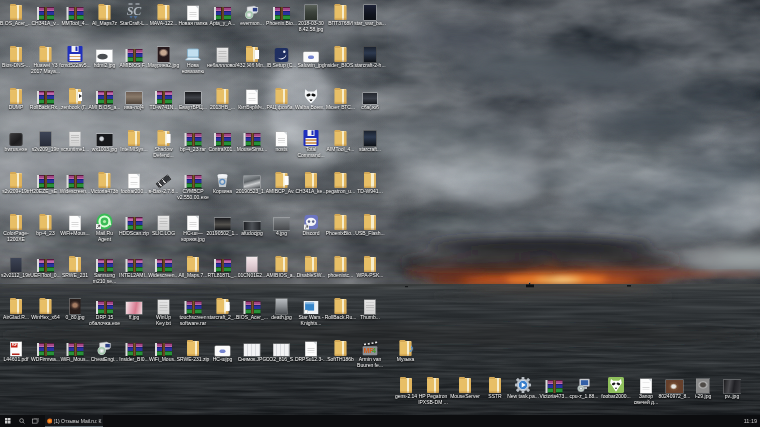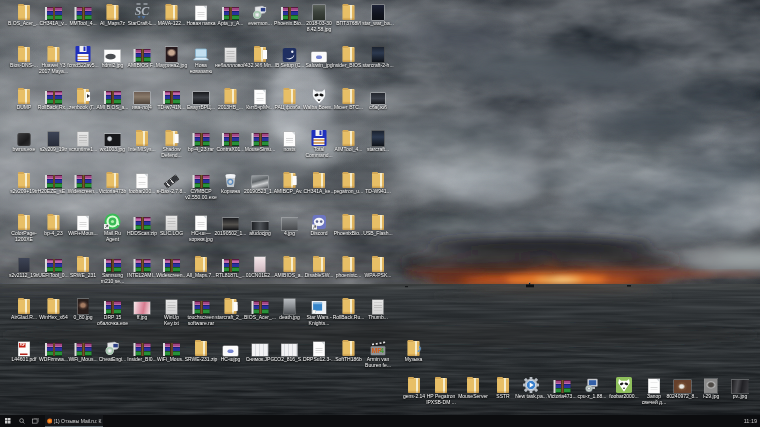--- a/index.html
+++ b/index.html
@@ -61,21 +61,21 @@
 .imggrey{width:32px;height:24px;background:linear-gradient(180deg,#7e8286 0%,#5e6164 60%,#46484c 100%)}
 .imgpink{width:22px;height:30px;background:linear-gradient(180deg,#f4e8ea 0%,#e3cdd4 55%,#cdb4bc 100%)}
 .imgport{width:22px;height:30px;background:radial-gradient(ellipse 50% 32% at 50% 42%, #a87a5e 0 35%, #4a342c 70%, #2a1e1a 100%)}
 .imgpink2{width:32px;height:24px;background:linear-gradient(100deg,#f6e8ea 0%,#e89aae 40%,#e0788e 60%,#f2dce2 100%)}
 .imgport2{width:22px;height:30px;background:linear-gradient(180deg,#b8bcc0 0%,#8a8e92 50%,#4e5256 100%)}
 .imggrid{width:32px;height:24px;background:repeating-linear-gradient(90deg,#f2f2f4 0 6px,#d8dade 6px 8px)}
 .imgbrn{width:34px;height:26px;background:radial-gradient(ellipse 35% 40% at 45% 50%, #e8e8e4 0 30%, #7a4e30 60%, #693f28 100%)}
 .imggrey3{width:26px;height:28px;background:radial-gradient(ellipse 40% 30% at 50% 42%, #4e4a46 0 45%, #b0b0b0 75%, #8a8a8a 100%)}
 .imgdrk3{width:34px;height:26px;background:linear-gradient(100deg,#17171a 0%,#4a4a4e 35%,#202024 60%,#3e3e42 100%)}
 
-#il{position:absolute;left:8px;top:0;width:642px;height:415px;filter:saturate(0.9)}
+#il{position:absolute;left:0;top:0;width:642px;height:415px;filter:saturate(0.9)}
 #ilin{position:absolute;left:0;top:0;width:1520px;height:830px;transform:scale(0.5);transform-origin:0 0}
 #tb{position:absolute;left:0;top:415px;width:760px;height:12px;background:#0c0d0f;z-index:10}
 #winlogo{position:absolute;left:5px;top:3px}
 #search{position:absolute;left:19px;top:3px}
 #tview{position:absolute;left:31.5px;top:3px}
 #ffbtn{position:absolute;left:45px;top:0;height:11px;width:55px;background:#15171a;border-bottom:1px solid #5e686e;display:flex;align-items:center;padding:0 1.5px;gap:1.5px}
 #ffbtn span{font-size:5px;color:#d8d8d8;white-space:nowrap;overflow:hidden}
 #clock{position:absolute;right:3px;top:2.6px;font-size:5.5px;color:#c8c8c8}
 </style></head>
 <body>

